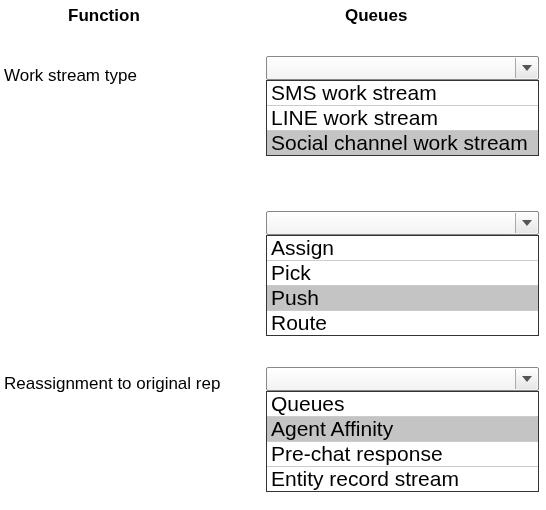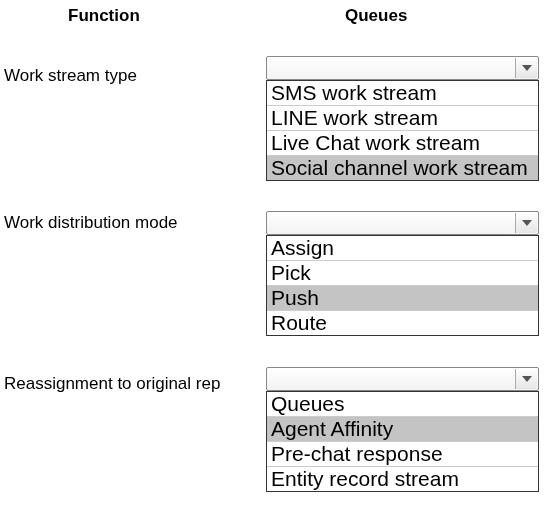--- a/index.html
+++ b/index.html
@@ -91,25 +91,23 @@
   <div class="dropdown-box" style="top:56px;">
     <div class="dropdown-btn">
       <svg width="10" height="6" viewBox="0 0 10 6">
           <polygon points="0,0 10,0 5,6" fill="#555"></polygon>
         </svg>
     </div>
   </div>
   <div class="listbox" style="top:80px;">
     <div class="option">SMS work stream</div>
     <div class="option">LINE work stream</div>
-    <div class="option">Live Chat work stream</div>
     <div class="option highlight">Social channel work stream</div>
   </div>
 
-  <div class="label" style="top:213px;">Work distribution mode</div>
   <div class="dropdown-box" style="top:211px;">
     <div class="dropdown-btn">
       <svg width="10" height="6" viewBox="0 0 10 6">
           <polygon points="0,0 10,0 5,6" fill="#555"></polygon>
         </svg>
     </div>
   </div>
   <div class="listbox" style="top:235px;">
     <div class="option">Assign</div>
     <div class="option">Pick</div>

